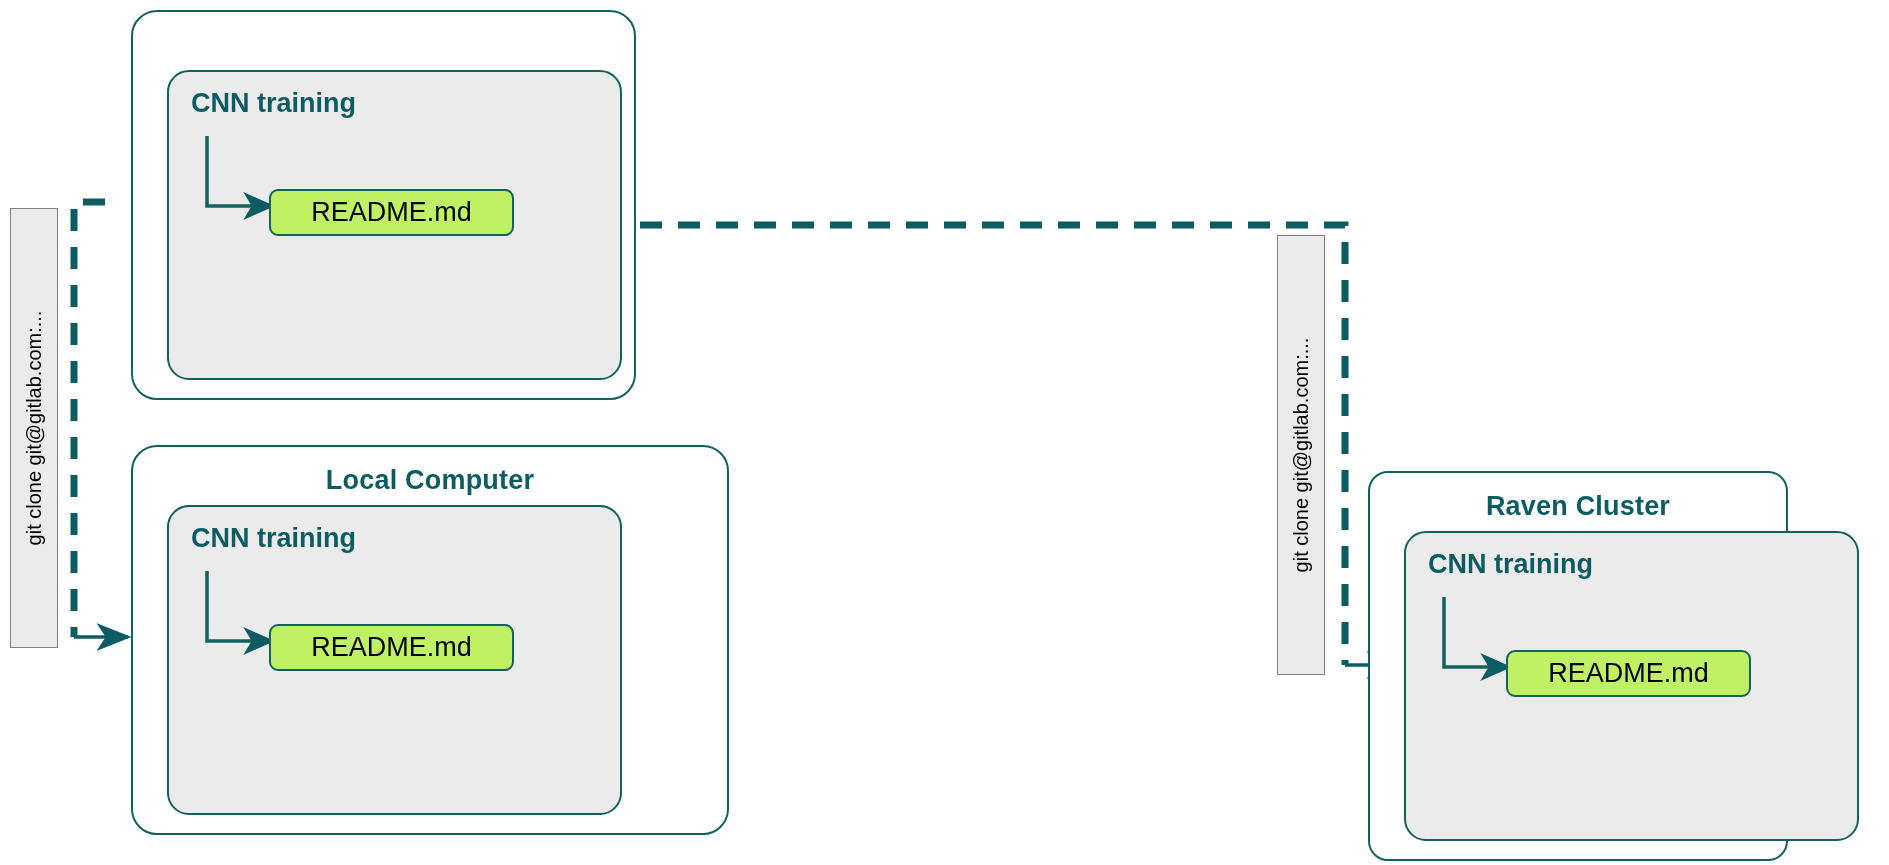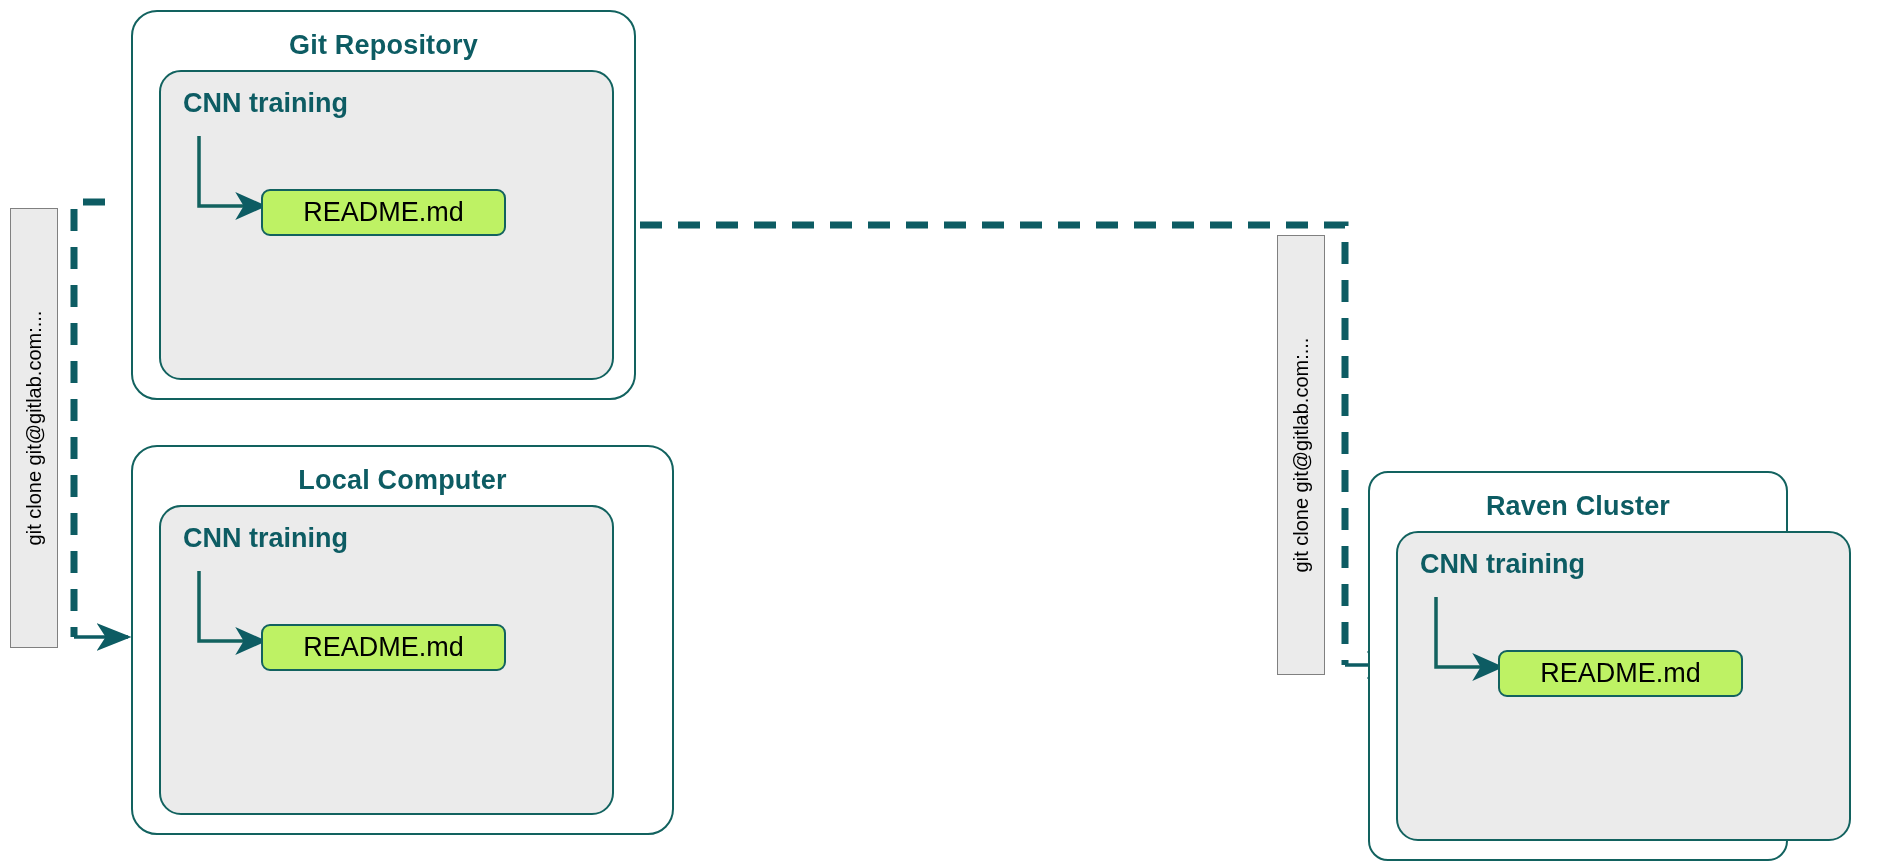--- a/index.html
+++ b/index.html
@@ -38,20 +38,21 @@
     white-space: nowrap;
   }
 
   
   .project {
     position: absolute;
     background: #ebebeb;
     border: 2px solid #12625f;
     border-radius: 22px;
     box-sizing: border-box;
+    margin-left: 8px;
   }
   .project-title {
     position: absolute;
     color: #0d5c63;
     font-weight: bold;
     font-size: 27px;
     white-space: nowrap;
   }
 
   
@@ -118,39 +119,38 @@
     <path d="M 105 202 L 74 202 L 74 637" fill="none" stroke="#0d5c63" stroke-width="7" stroke-dasharray="22,16" stroke-linecap="butt"></path>
 
     <path d="M 74 637 L 128 637" fill="none" stroke="#0d5c63" stroke-width="3.5" marker-end="url(#arrowTeal)"></path>
 
     <path d="M 640 225 L 1345 225 L 1345 665" fill="none" stroke="#0d5c63" stroke-width="7" stroke-dasharray="22,16" stroke-linecap="butt"></path>
 
     <path d="M 1345 665 L 1398 665" fill="none" stroke="#0d5c63" stroke-width="3.5" marker-end="url(#arrowTeal)"></path>
   </svg>
 
   <div class="machine" style="left:131px; top:10px; width:505px; height:390px;">
-    <div class="machine-title" style="top:18px;">Git Repository</div>
 
     <div class="project" style="left:26px; top:58px; width:455px; height:310px;">
       <div class="project-title" style="left:22px; top:16px;">CNN training</div>
 
       <svg class="elbow" style="left:28px; top:62px; width:120px; height:90px;" viewBox="0 0 120 90" xmlns="http://www.w3.org/2000/svg">
         <defs>
           <marker id="arrowTealSm1" markerWidth="9" markerHeight="8" refX="8.5" refY="4" orient="auto" markerUnits="strokeWidth">
             <path d="M0,0 L9,4 L0,8 L2.4,4 Z" fill="#0d5c63"></path>
           </marker>
         </defs>
         <path d="M 10 2 L 10 72 L 76 72" fill="none" stroke="#12625f" stroke-width="3.5" marker-end="url(#arrowTealSm1)"></path>
       </svg>
 
       <div class="file" style="left:100px; top:117px; width:245px; height:47px;">README.md</div>
     </div>
   </div>
 
-  <div class="machine" style="left:131px; top:445px; width:543px; height:390px;">
+  <div class="machine" style="left:131px; top:445px; width:598px; height:390px;">
     <div class="machine-title" style="top:18px;">Local Computer</div>
 
     <div class="project" style="left:26px; top:58px; width:455px; height:310px;">
       <div class="project-title" style="left:22px; top:16px;">CNN training</div>
 
       <svg class="elbow" style="left:28px; top:62px; width:120px; height:90px;" viewBox="0 0 120 90" xmlns="http://www.w3.org/2000/svg">
         <defs>
           <marker id="arrowTealSm2" markerWidth="9" markerHeight="8" refX="8.5" refY="4" orient="auto" markerUnits="strokeWidth">
             <path d="M0,0 L9,4 L0,8 L2.4,4 Z" fill="#0d5c63"></path>
           </marker>

